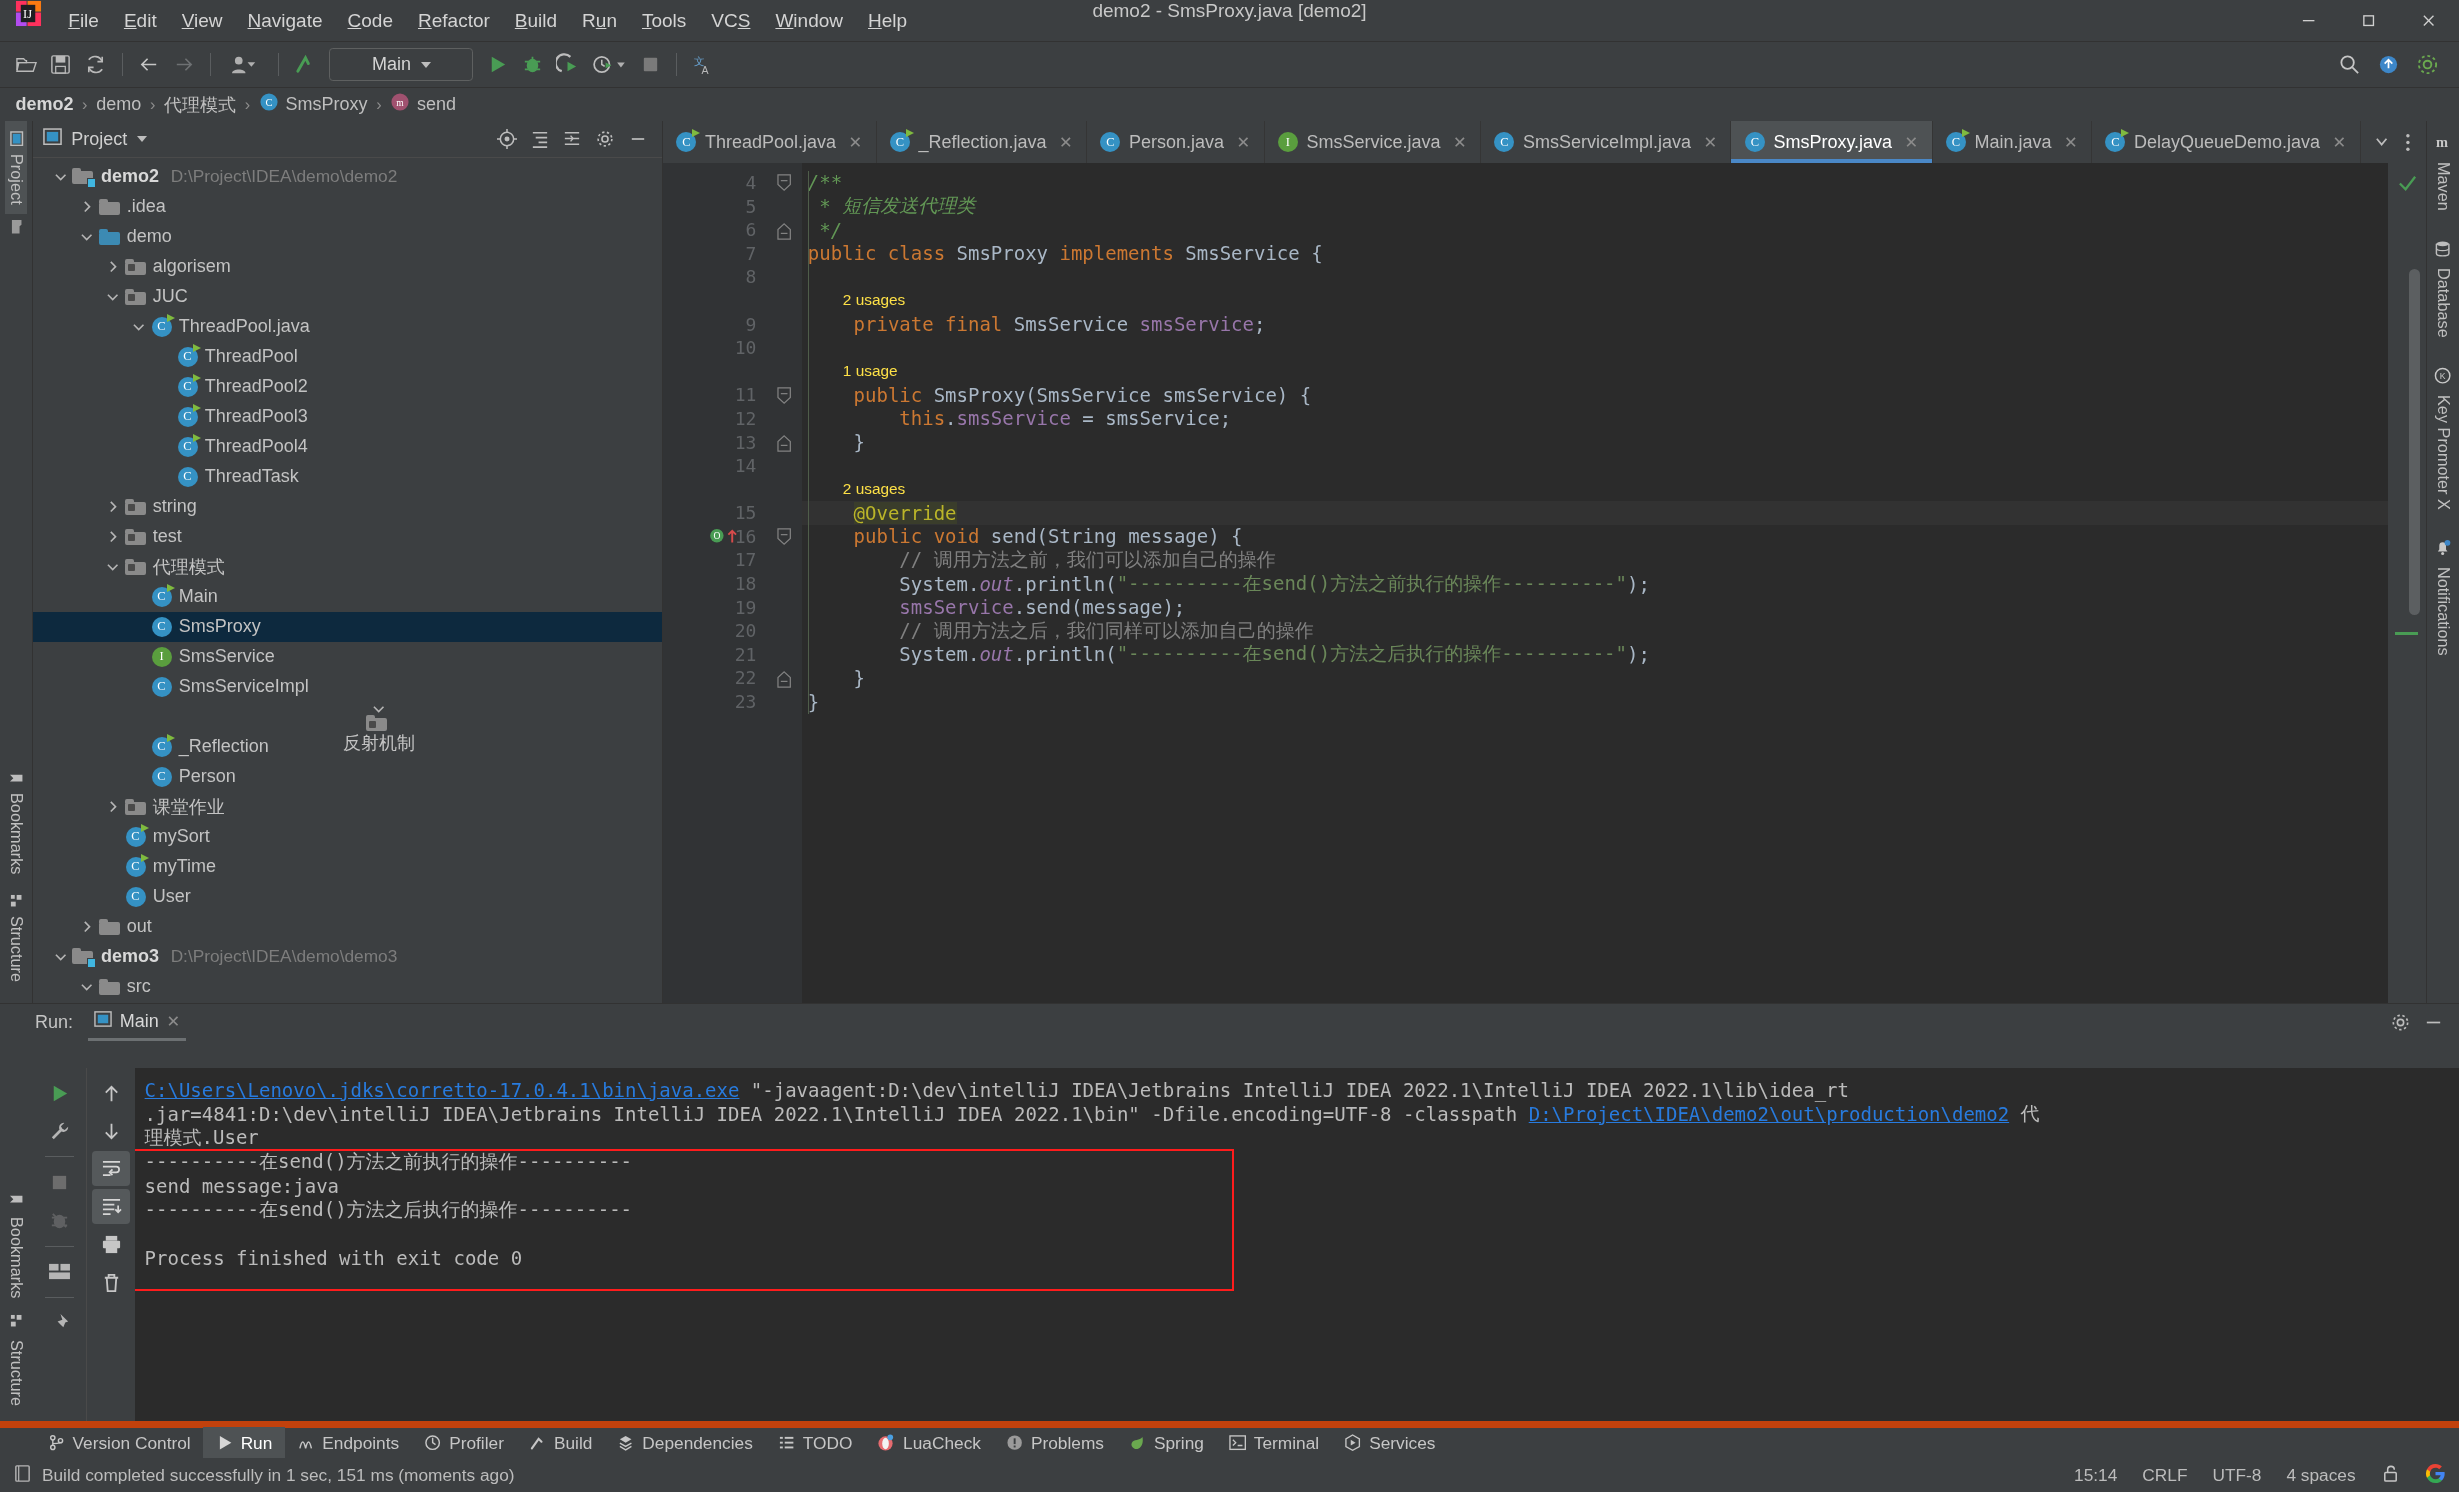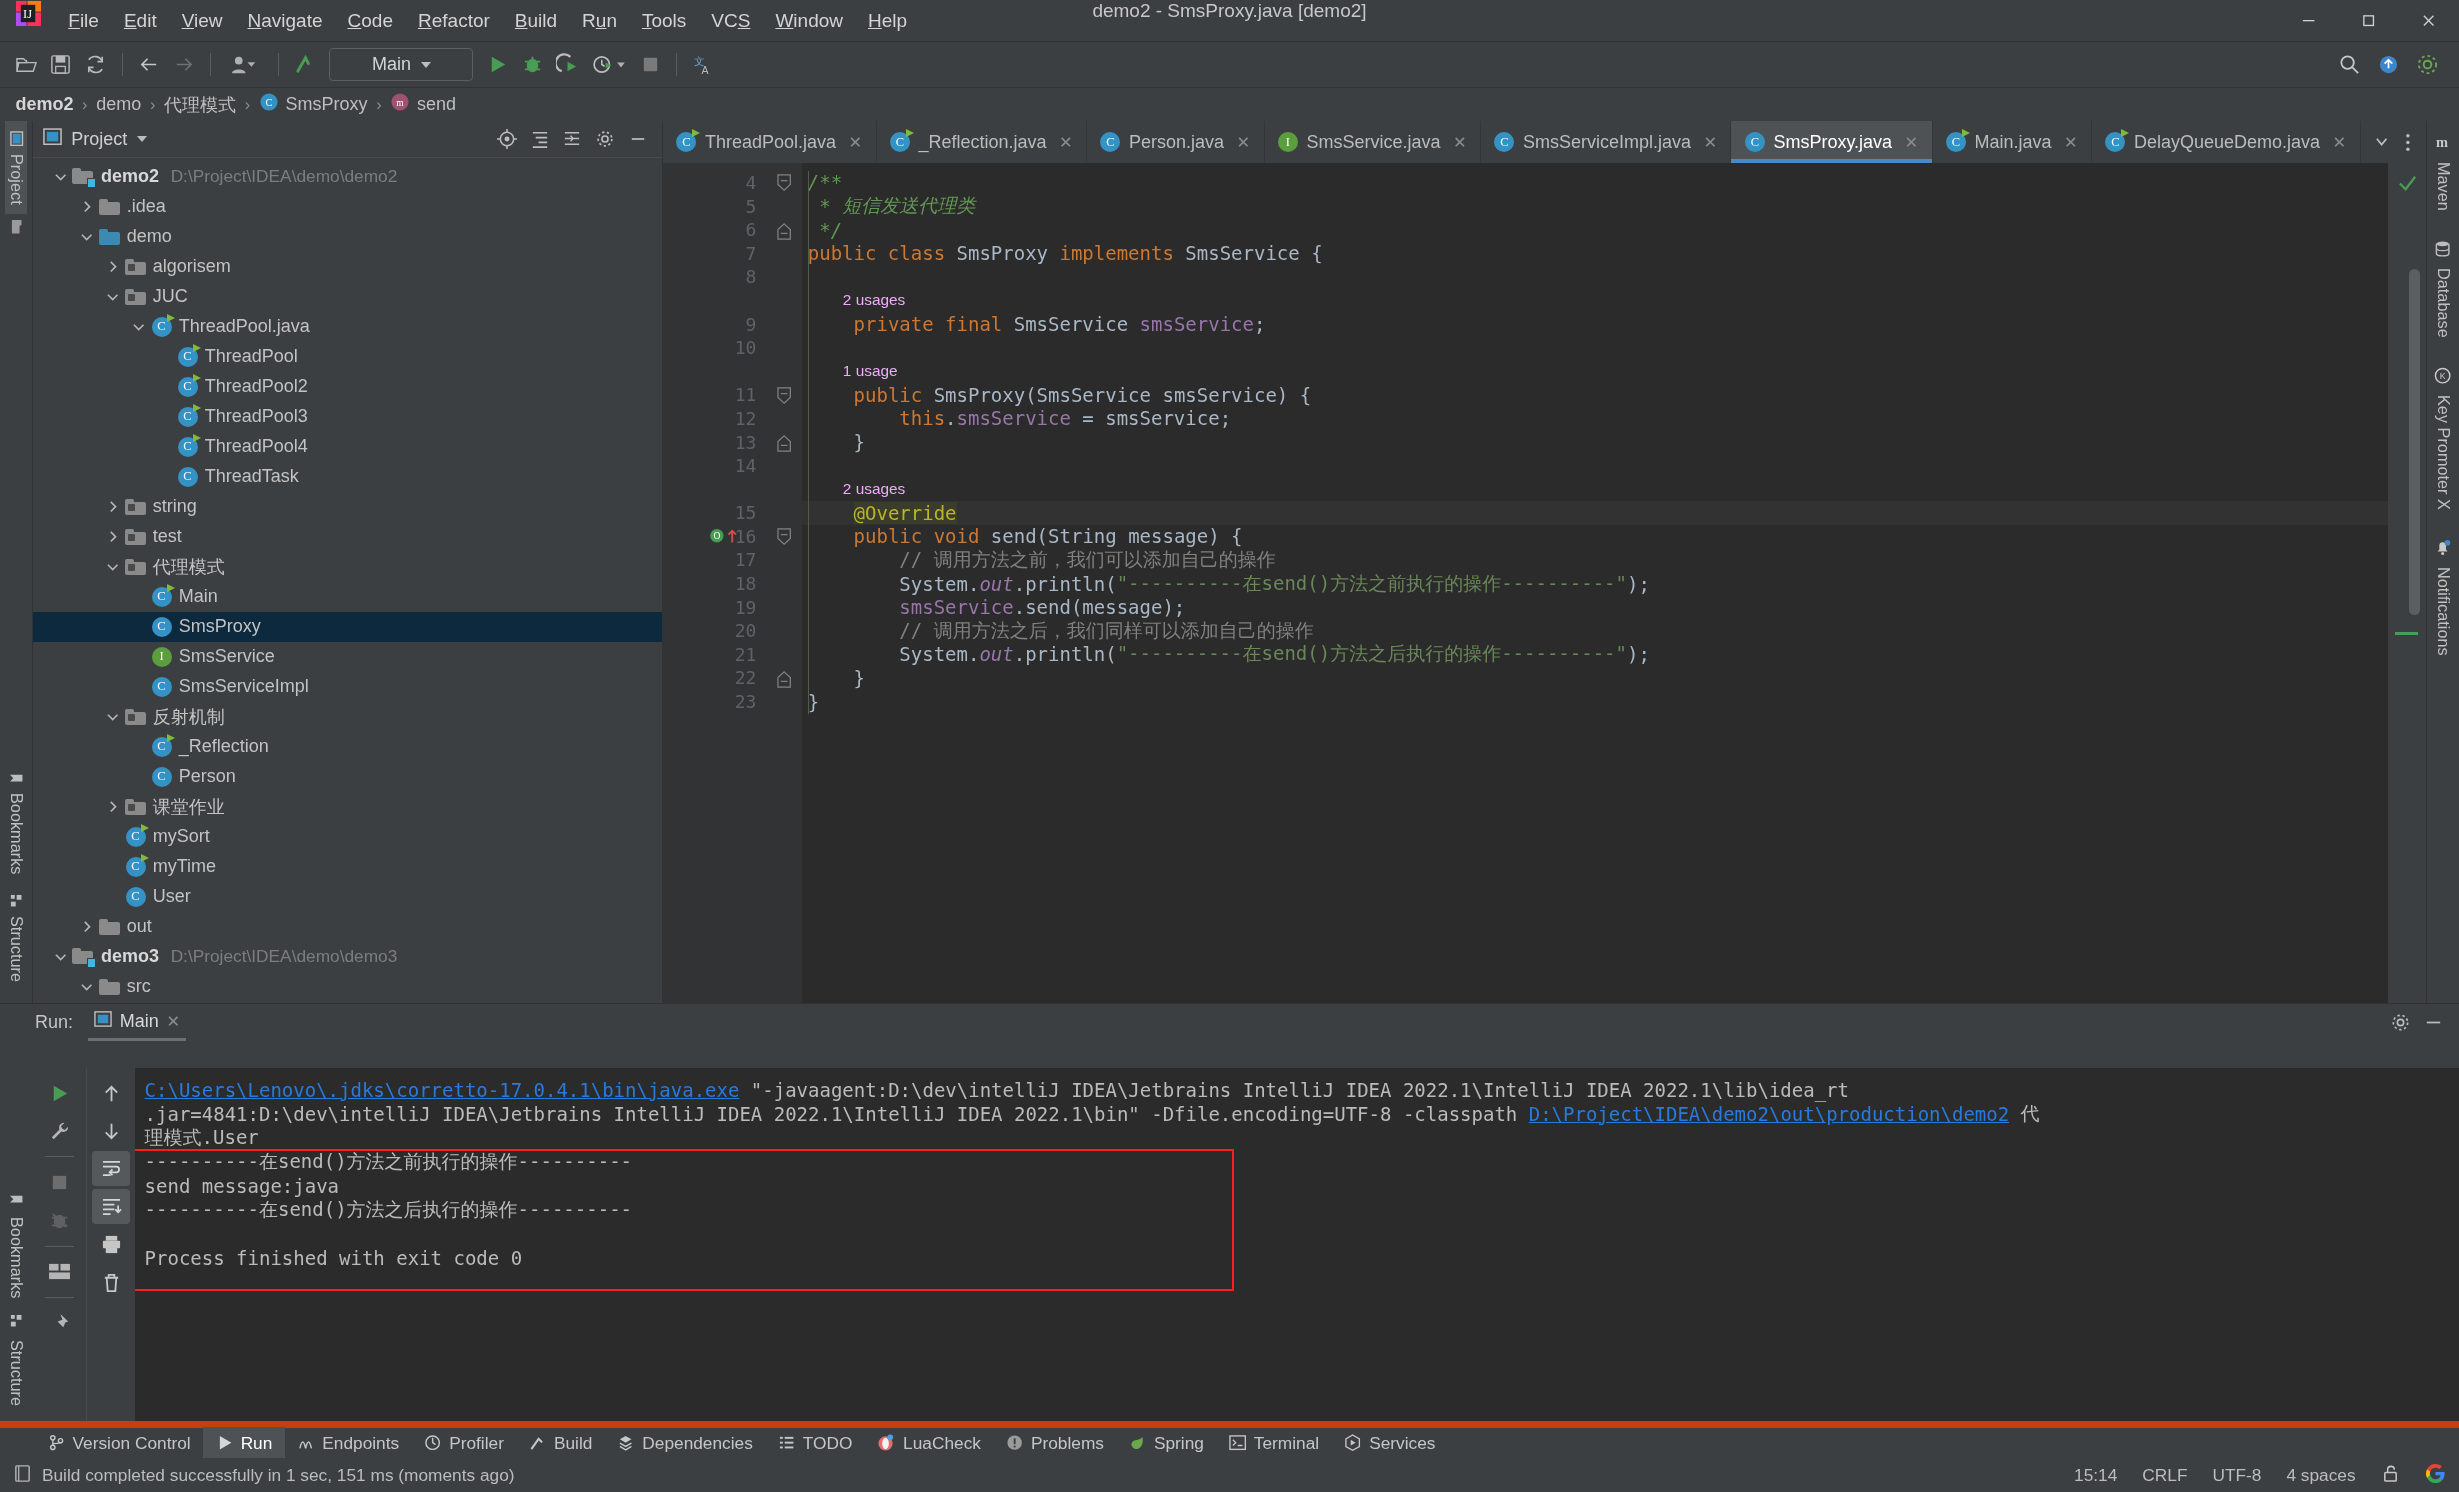--- a/index.html
+++ b/index.html
@@ -173,21 +173,21 @@
   .cline.hl { background: #323232; }
   
   .kw { color: #cc7832; }
   .cls { color: #a9b7c6; }
   .fld { color: #9876aa; }
   .str { color: #6a8759; }
   .cmt { color: #808080; }
   .doc { color: #629755; font-style: italic; }
   .ann { color: #bbb529; }
   .brc { color: #a9b7c6; }
-  .hint { color: #f0abfc; font-size: 15.4px; font-family: "Liberation Sans", sans-serif; }
+  .hint { color: #fde047; font-size: 15.4px; font-family: "Liberation Sans", sans-serif; }
   .ann-hl { background: #3a3d2b; }
   .static { font-style: italic; color: #9876aa; }
 
   .code-right-strip {
     width: 38px; min-width: 38px; background: #3c3f41; position: relative;
   }
   .vscroll { position: absolute; right: 5.8px; top: 106px; width: 11.5px; height: 346px; background: #5c5f61; border-radius: 5.8px;}
 
   
   .right-rail {
@@ -707,21 +707,21 @@
             </span>
             <span class="tlabel">SmsService</span>
           </div>
           <div class="tree-row" style="padding-left: 95px;">
             <span class="chev"></span>
             <span class="ticon">
               <span class="cls-ic">C</span>
             </span>
             <span class="tlabel">SmsServiceImpl</span>
           </div>
-          <div class="tree-row" style="padding-left: 69px;">
+          <div class="tree-row" style="padding-left: 69px; flex-direction: column;">
             <span class="chev">
               <svg width="13.4" height="13.4" viewBox="0 0 14 14">
                 <path d="M2 5l5 5 5-5" stroke="#b5b5b5" stroke-width="1.7" fill="none"></path>
               </svg>
             </span>
             <span class="ticon">
               <span class="fld-ic src">
                 <span class="body"></span>
                 <span class="tab"></span>
                 <span class="dot"></span>

